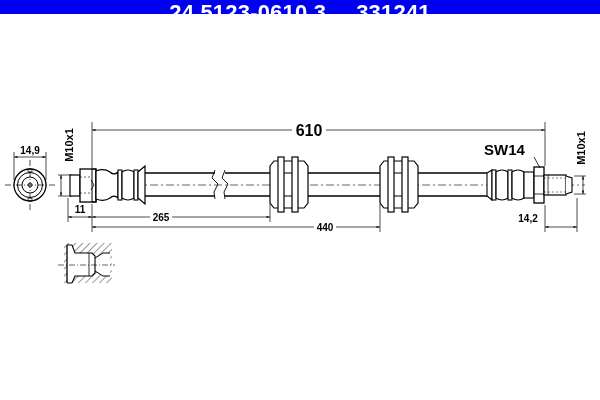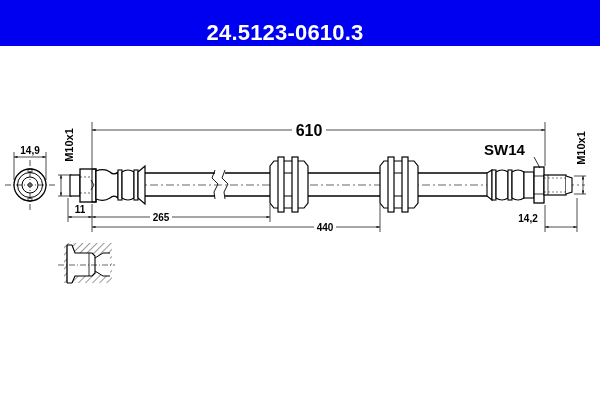--- a/index.html
+++ b/index.html
@@ -1,28 +1,29 @@
 <!DOCTYPE html>
 <html><head>
   <meta charset="utf-8">
   <style>
     html, body { margin: 0; padding: 0; background: #ffffff; }
     body { width: 600px; height: 400px; overflow: hidden; position: relative; font-family: "Liberation Sans", sans-serif; }
-    .header { position: absolute; left: 0; top: 0; width: 600px; height: 46px; background: #0000f0; display: flex; align-items: flex-end; justify-content: center; }
+    .header { position: absolute; left: 0; top: 0; width: 600px; height: 14px; background: #0000f0; display: flex; align-items: flex-start; justify-content: center; }
     .header .title { color: #ffffff; font-weight: bold; font-size: 22px; letter-spacing: 0.2px; font-family: "Liberation Sans", sans-serif; }
     .header .gap { display: inline-block; width: 30px; }
     svg { position: absolute; left: 0; top: 0; }
     .lbl { font-family: "Liberation Sans", sans-serif; font-weight: bold; fill: #000; }
   </style>
 </head>
 <body>
 
 <div class="header">
   <span class="title">24.5123-0610.3</span>
   <span class="gap"></span>
+  <span class="title">331241</span>
 </div>
 
 <svg width="600" height="400" viewBox="0 0 600 400">
   <defs>
     <marker id="arr" viewBox="0 0 10 10" refX="10" refY="5" markerWidth="7" markerHeight="5" orient="auto-start-reverse">
       <path d="M0,2 L10,5 L0,8 z" fill="#000"></path>
     </marker>
     <pattern id="hatch" width="5" height="5" patternUnits="userSpaceOnUse" patternTransform="rotate(45)">
       <line x1="0" y1="0" x2="0" y2="5" stroke="#000" stroke-width="0.8"></line>
     </pattern>

